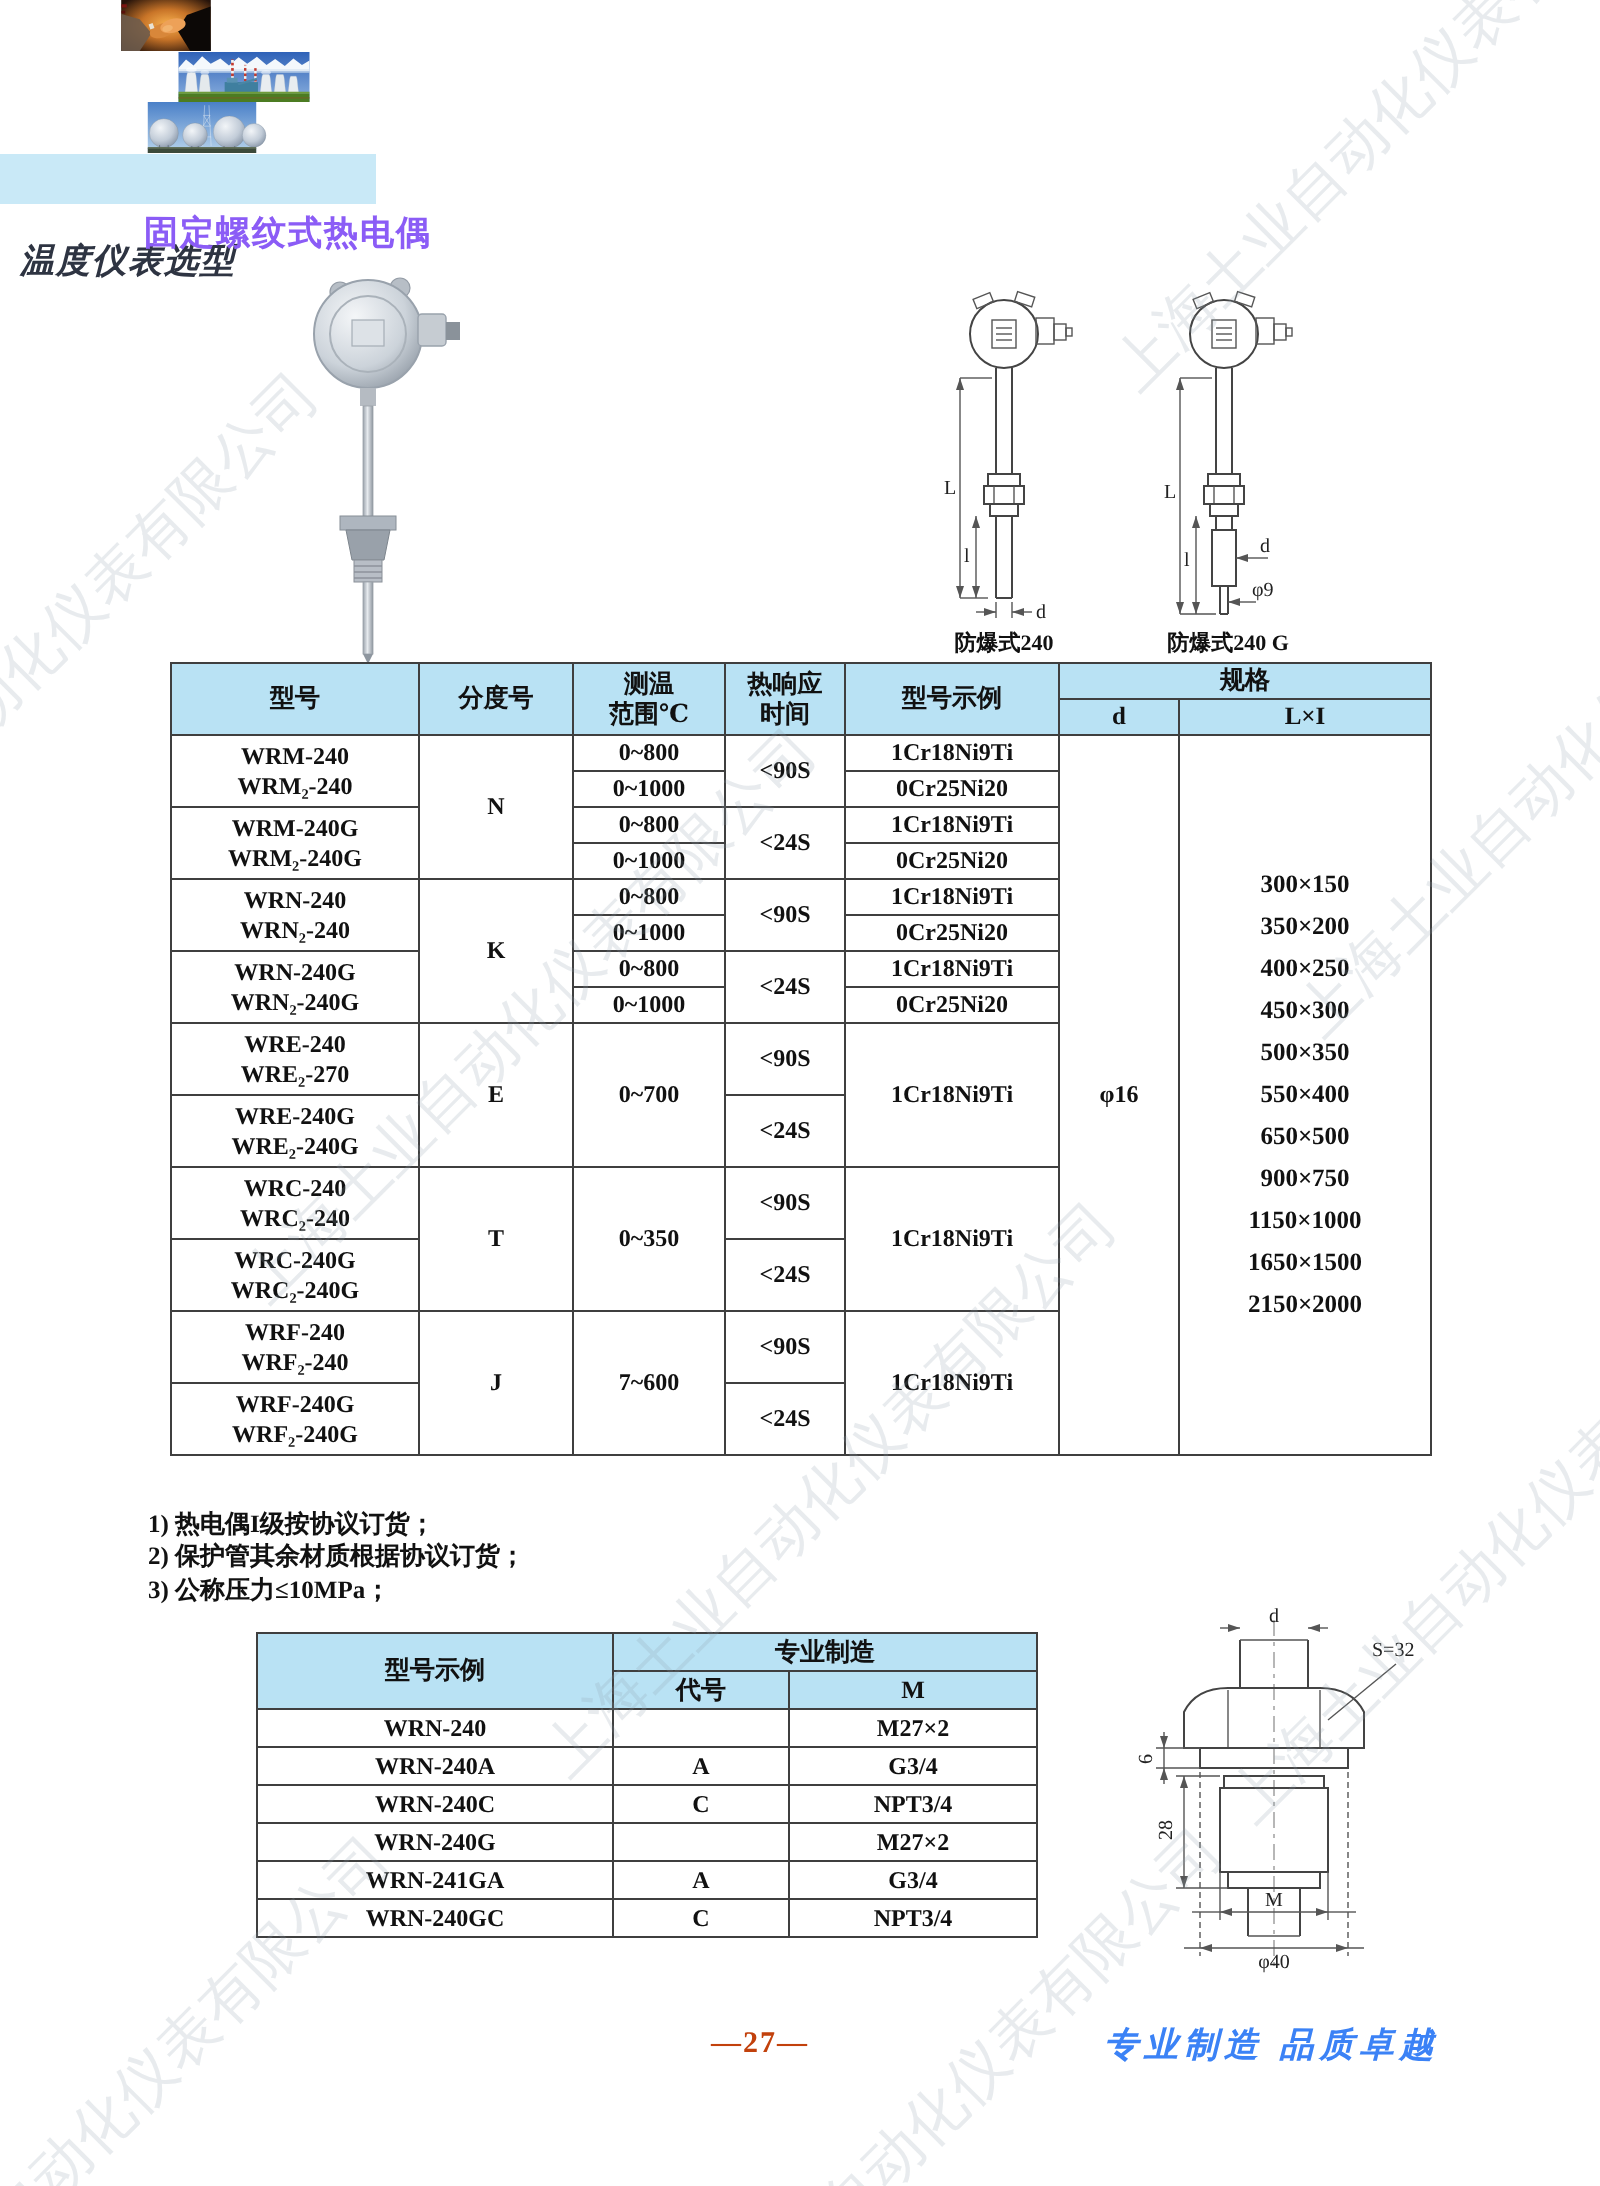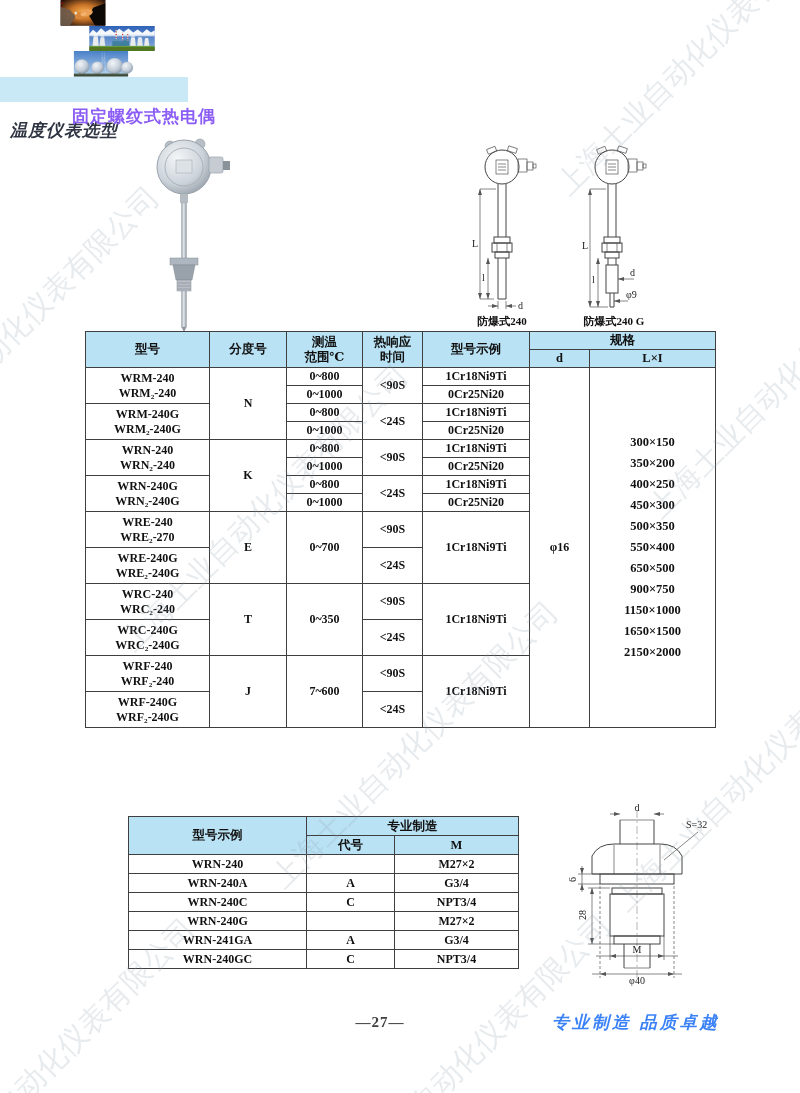--- a/index.html
+++ b/index.html
@@ -30,21 +30,21 @@
   .main-table{position:absolute;left:85px;top:331px;}
   .main-table table{width:630px;}
   .thread-table{position:absolute;left:92px;top:816px;padding-left:36px;}
   .thread-table table{width:390px;}
   td.hd{background:#b9e2f4;font-size:12.5px;line-height:1.15;}
   tr.h18{height:18px;} tr.h19{height:19px;} tr.h36{height:36px;}
   td.sizes{line-height:21px;font-size:12.5px;margin-top:14px;}
   
   .notes{position:absolute;left:74px;top:754px;font-size:12.5px;font-weight:bold;line-height:1.3;}
   .footer-page{position:absolute;left:338px;top:1014px;width:84px;text-align:center;
-               font-size:15px;font-weight:bold;letter-spacing:1px;color:#404040;}
+               font-size:15px;font-weight:bold;letter-spacing:1px;color:#c2410c;}
   .footer-slogan{position:absolute;left:552px;top:1011px;font:bold italic 17px "Liberation Sans","DejaVu Sans",sans-serif;
                  color:#3b82f6;letter-spacing:3px;white-space:nowrap;}
   
   .wm{position:absolute;left:0;top:0;width:800px;height:1093px;pointer-events:none;z-index:5;}
   .wm span{position:absolute;white-space:nowrap;font-size:30px;color:#8fa0ac;opacity:.20;
            transform:translate(-50%,-50%) rotate(-45deg);font-family:"Liberation Sans","DejaVu Sans",sans-serif;}
 </style>
 </head>
 <body>
 
@@ -389,20 +389,25 @@
         </tr>
         <tr class="h36">
           <td>WRF-240G
 WRF₂-240G</td>
           <td>&lt;24S</td>
         </tr>
       </tbody>
     </table>
   </div>
 
+  <div class="notes">
+    <div>1) 热电偶I级按协议订货；</div>
+    <div>2) 保护管其余材质根据协议订货；</div>
+    <div>3) 公称压力≤10MPa；</div>
+  </div>
 
   <div class="thread-table">
     <table>
       <colgroup>
           <col style="width:178px">
           <col style="width:88px">
           <col style="width:124px">
         </colgroup>
       <tbody>
         <tr class="h19">

